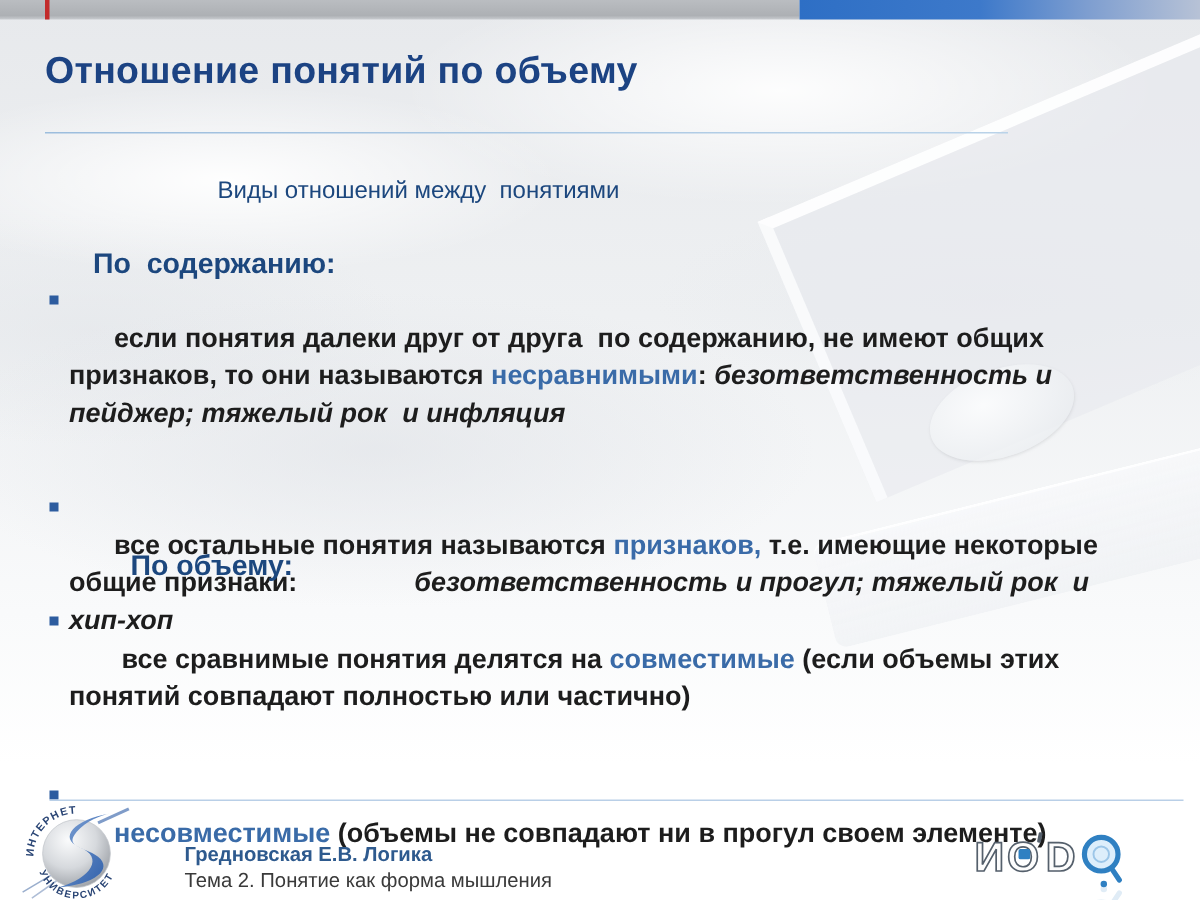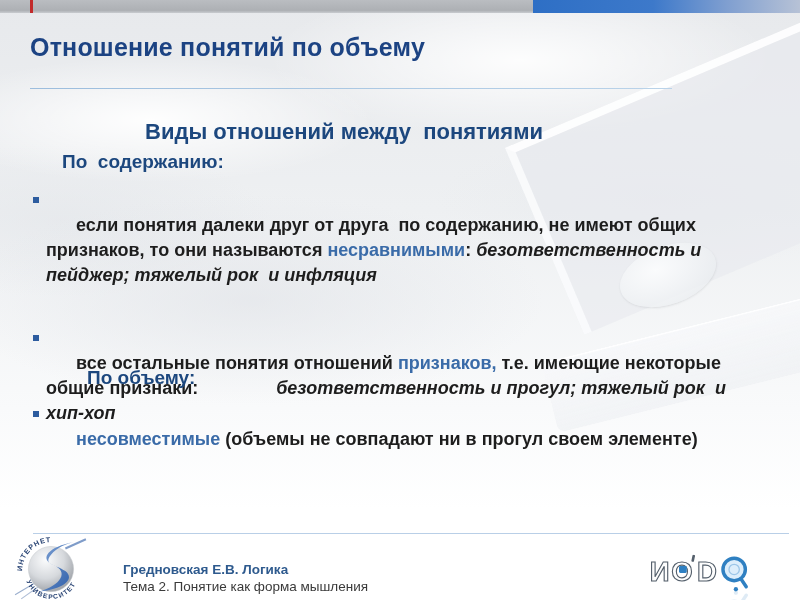--- a/index.html
+++ b/index.html
@@ -37,24 +37,24 @@
       background:linear-gradient(90deg,#2e6fc5 0%,#3d79ca 45%,#7e9ed0 72%,#b7c2d6 100%);}
   .red-accent{position:absolute;left:30px;top:0;width:3px;height:13px;background:#c22b2b;}
 
   
   .title{position:absolute;left:30px;top:33px;font-size:25px;font-weight:bold;
       color:#1c4383;letter-spacing:0.2px;white-space:pre-wrap;}
   .title-rule{position:absolute;left:30px;top:88px;width:642px;height:1px;
       background:linear-gradient(90deg,#9cbddd,#bad3e9);}
 
   
-  .subtitle{position:absolute;left:145px;top:119px;font-size:22px;font-weight:bold;
+  .subtitle{position:absolute;left:145px;top:119px;font-size:16px;font-weight:normal;
       color:#1c477e;white-space:pre-wrap;}
   .sec-heading{position:absolute;font-size:19px;font-weight:bold;color:#1c477e;white-space:pre-wrap;}
-  .heading-content{left:62px;top:151px;}
+  .heading-content{left:62px;top:166px;}
   .heading-volume{left:62px;top:367px;margin-left:25px;}
 
   .bullets{position:absolute;left:33px;width:729px;list-style:none;margin:0;padding:0;
       font-size:18px;font-weight:bold;color:#1d1d1d;line-height:25px;}
   .list-content{top:188px;}
   .list-volume{top:402px;}
   .bullets li{position:relative;padding-left:13px;margin-bottom:13px;white-space:pre-wrap;}
   .list-volume li{margin-bottom:16px;}
   .bullet-marker{position:absolute;left:0;top:9px;width:6px;height:6px;background:#2d5c9f;}
   .kw{color:#3a6ba8;}
@@ -88,27 +88,30 @@
 
   <div class="subtitle">Виды отношений между  понятиями</div>
 
   <div class="sec-heading heading-content">По  содержанию:</div>
 
   <ul class="bullets list-content">
     <li>
       <span class="bullet-marker"></span><span>если понятия далеки друг от друга  по содержанию, не имеют общих признаков, то они называются </span><span class="kw">несравнимыми</span><span>: </span><span class="em">безответственность и пейджер; тяжелый рок  и инфляция</span>
     </li>
     <li>
-      <span class="bullet-marker"></span><span>все остальные понятия отношений </span><span class="kw">признаков,</span><span> т.е. имеющие некоторые общие признаки:</span><span class="em tab-gap">безответственность и прогул; тяжелый рок  и хип-хоп</span>
+      <span class="bullet-marker"></span><span>все остальные понятия называются </span><span class="kw">признаков,</span><span> т.е. имеющие некоторые общие признаки:</span><span class="em tab-gap">безответственность и прогул; тяжелый рок  и хип-хоп</span>
     </li>
   </ul>
 
   <div class="sec-heading heading-volume">По объему:</div>
 
   <ul class="bullets list-volume">
+    <li>
+      <span class="bullet-marker"></span><span> все сравнимые понятия делятся на </span><span class="kw">совместимые</span><span> (если объемы этих понятий совпадают полностью или частично)</span>
+    </li>
     <li>
       <span class="bullet-marker"></span><span class="kw">несовместимые</span><span> (объемы не совпадают ни в прогул своем элементе)</span>
     </li>
   </ul>
 
   <div class="footer-rule"></div>
 
   <svg class="logo-sphere" viewBox="0 0 76 64" xmlns="http://www.w3.org/2000/svg">
     <defs>
       <radialGradient id="sph" cx="38%" cy="30%" r="75%">

